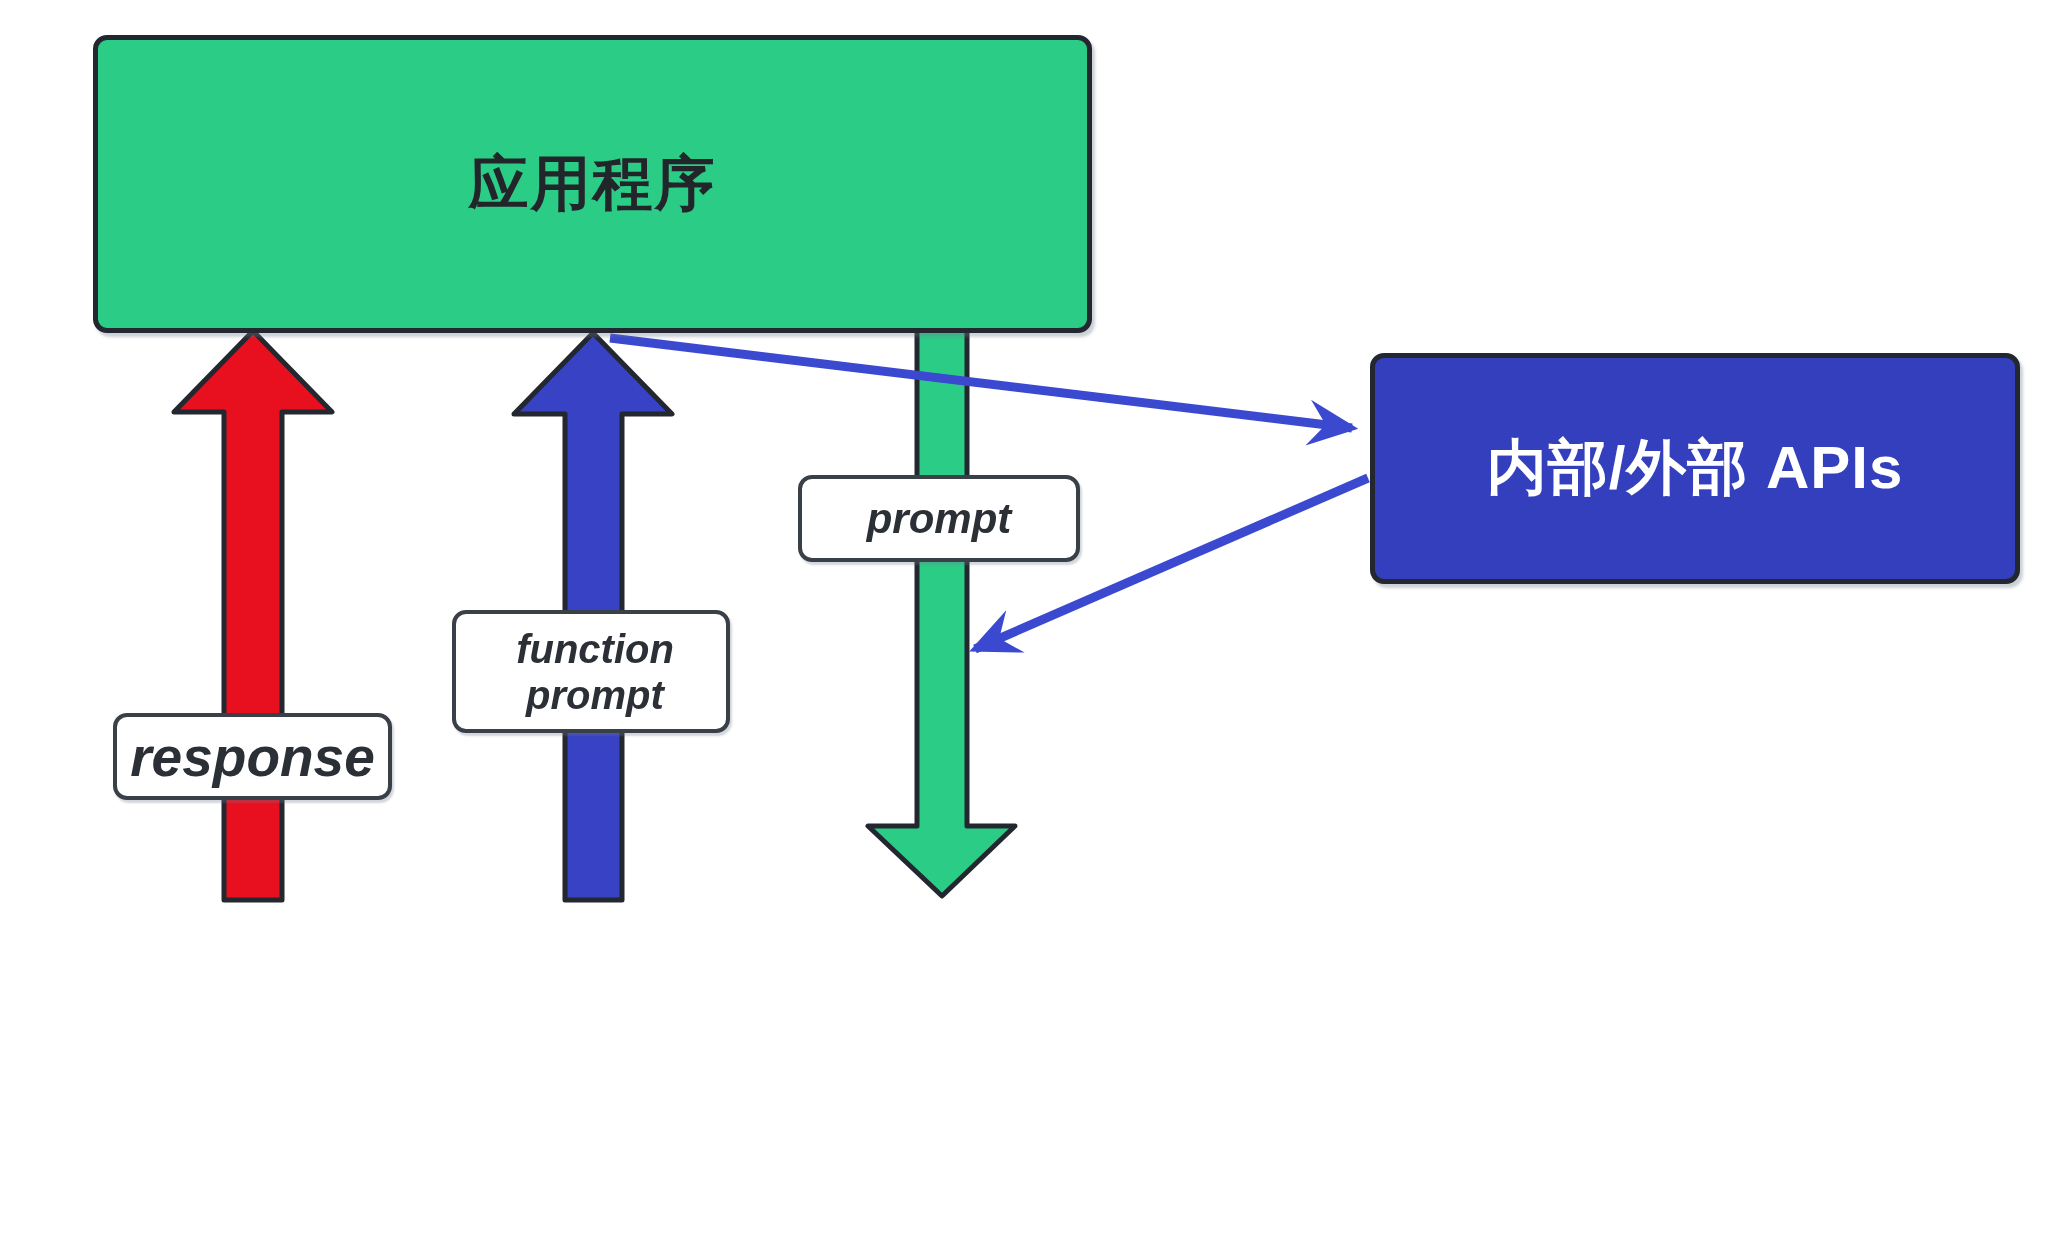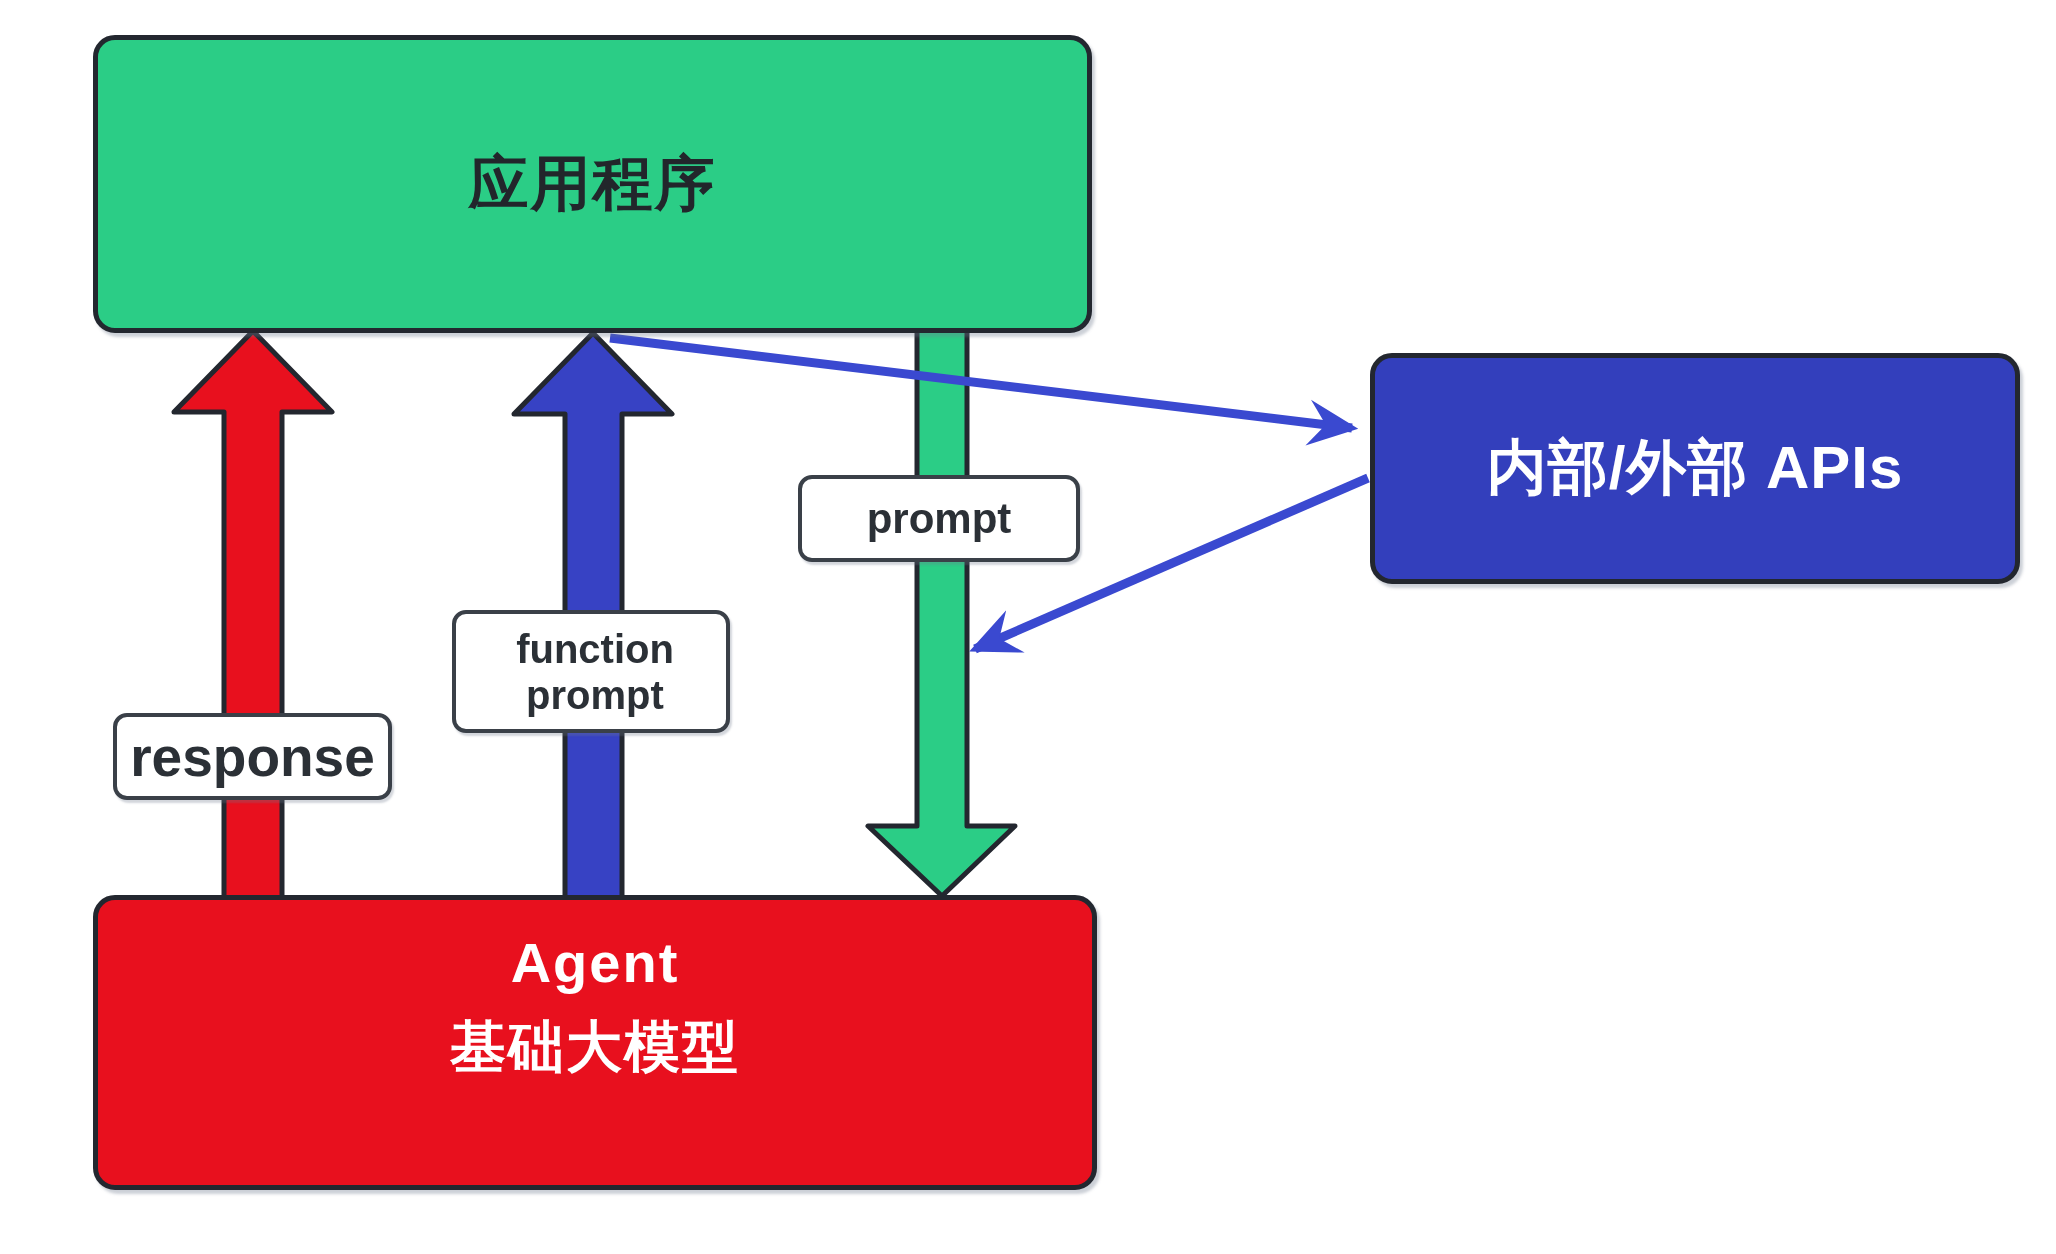--- a/index.html
+++ b/index.html
@@ -24,21 +24,21 @@
     width:2056px;height:1254px;
     background:var(--bg);
     overflow:hidden;
   }
   .arrows-layer{
     position:absolute;left:0;top:0;width:2056px;height:1254px;
   }
   .node{
     position:absolute;
     border:5px solid var(--outline);
-    border-radius:22px;
+    border-radius:14px;
     display:flex;align-items:center;justify-content:center;
     text-align:center;
     box-shadow:3px 4px 3px rgba(110,120,140,.35);
   }
   .node-application{
     left:93px;top:35px;width:999px;height:298px;
     background:var(--green);
     color:var(--dark-text);
     font-size:60px;font-weight:bold;letter-spacing:2px;
   }
@@ -59,20 +59,21 @@
   .edge-label{
     position:absolute;
     background:var(--label-bg);
     border:4px solid var(--label-border);
     border-radius:14px;
     display:flex;align-items:center;justify-content:center;
     text-align:center;
     color:var(--label-text);
     font-weight:bold;
     box-shadow:2px 3px 2px rgba(110,120,140,.3);
+    font-style:italic;
   }
   .label-response{left:113px;top:713px;width:279px;height:87px;font-size:55px;}
   .label-function{left:452px;top:610px;width:278px;height:123px;font-size:40px;line-height:1.15;flex-direction:column;padding-left:8px;}
   .label-prompt{left:798px;top:475px;width:282px;height:87px;font-size:42px;}
 </style>
 </head>
 <body>
 
 <div class="canvas">
 
@@ -91,24 +92,20 @@
 
     <line x1="610" y1="338" x2="1352" y2="428" stroke="var(--blue-line)" stroke-width="9" marker-end="url(#blueHead)"></line>
 
     <line x1="1368" y1="478" x2="975" y2="649" stroke="var(--blue-line)" stroke-width="9" marker-end="url(#blueHead)"></line>
   </svg>
 
   <div class="node node-application">
     <span>应用程序</span>
   </div>
 
-  <div class="node node-agent">
-    <span>Agent</span>
-    <span>基础大模型</span>
-  </div>
 
   <div class="node node-apis">
     <span>内部/外部 APIs</span>
   </div>
 
   <div class="edge-label label-response">
     <span>response</span>
   </div>
 
   <div class="edge-label label-function">

